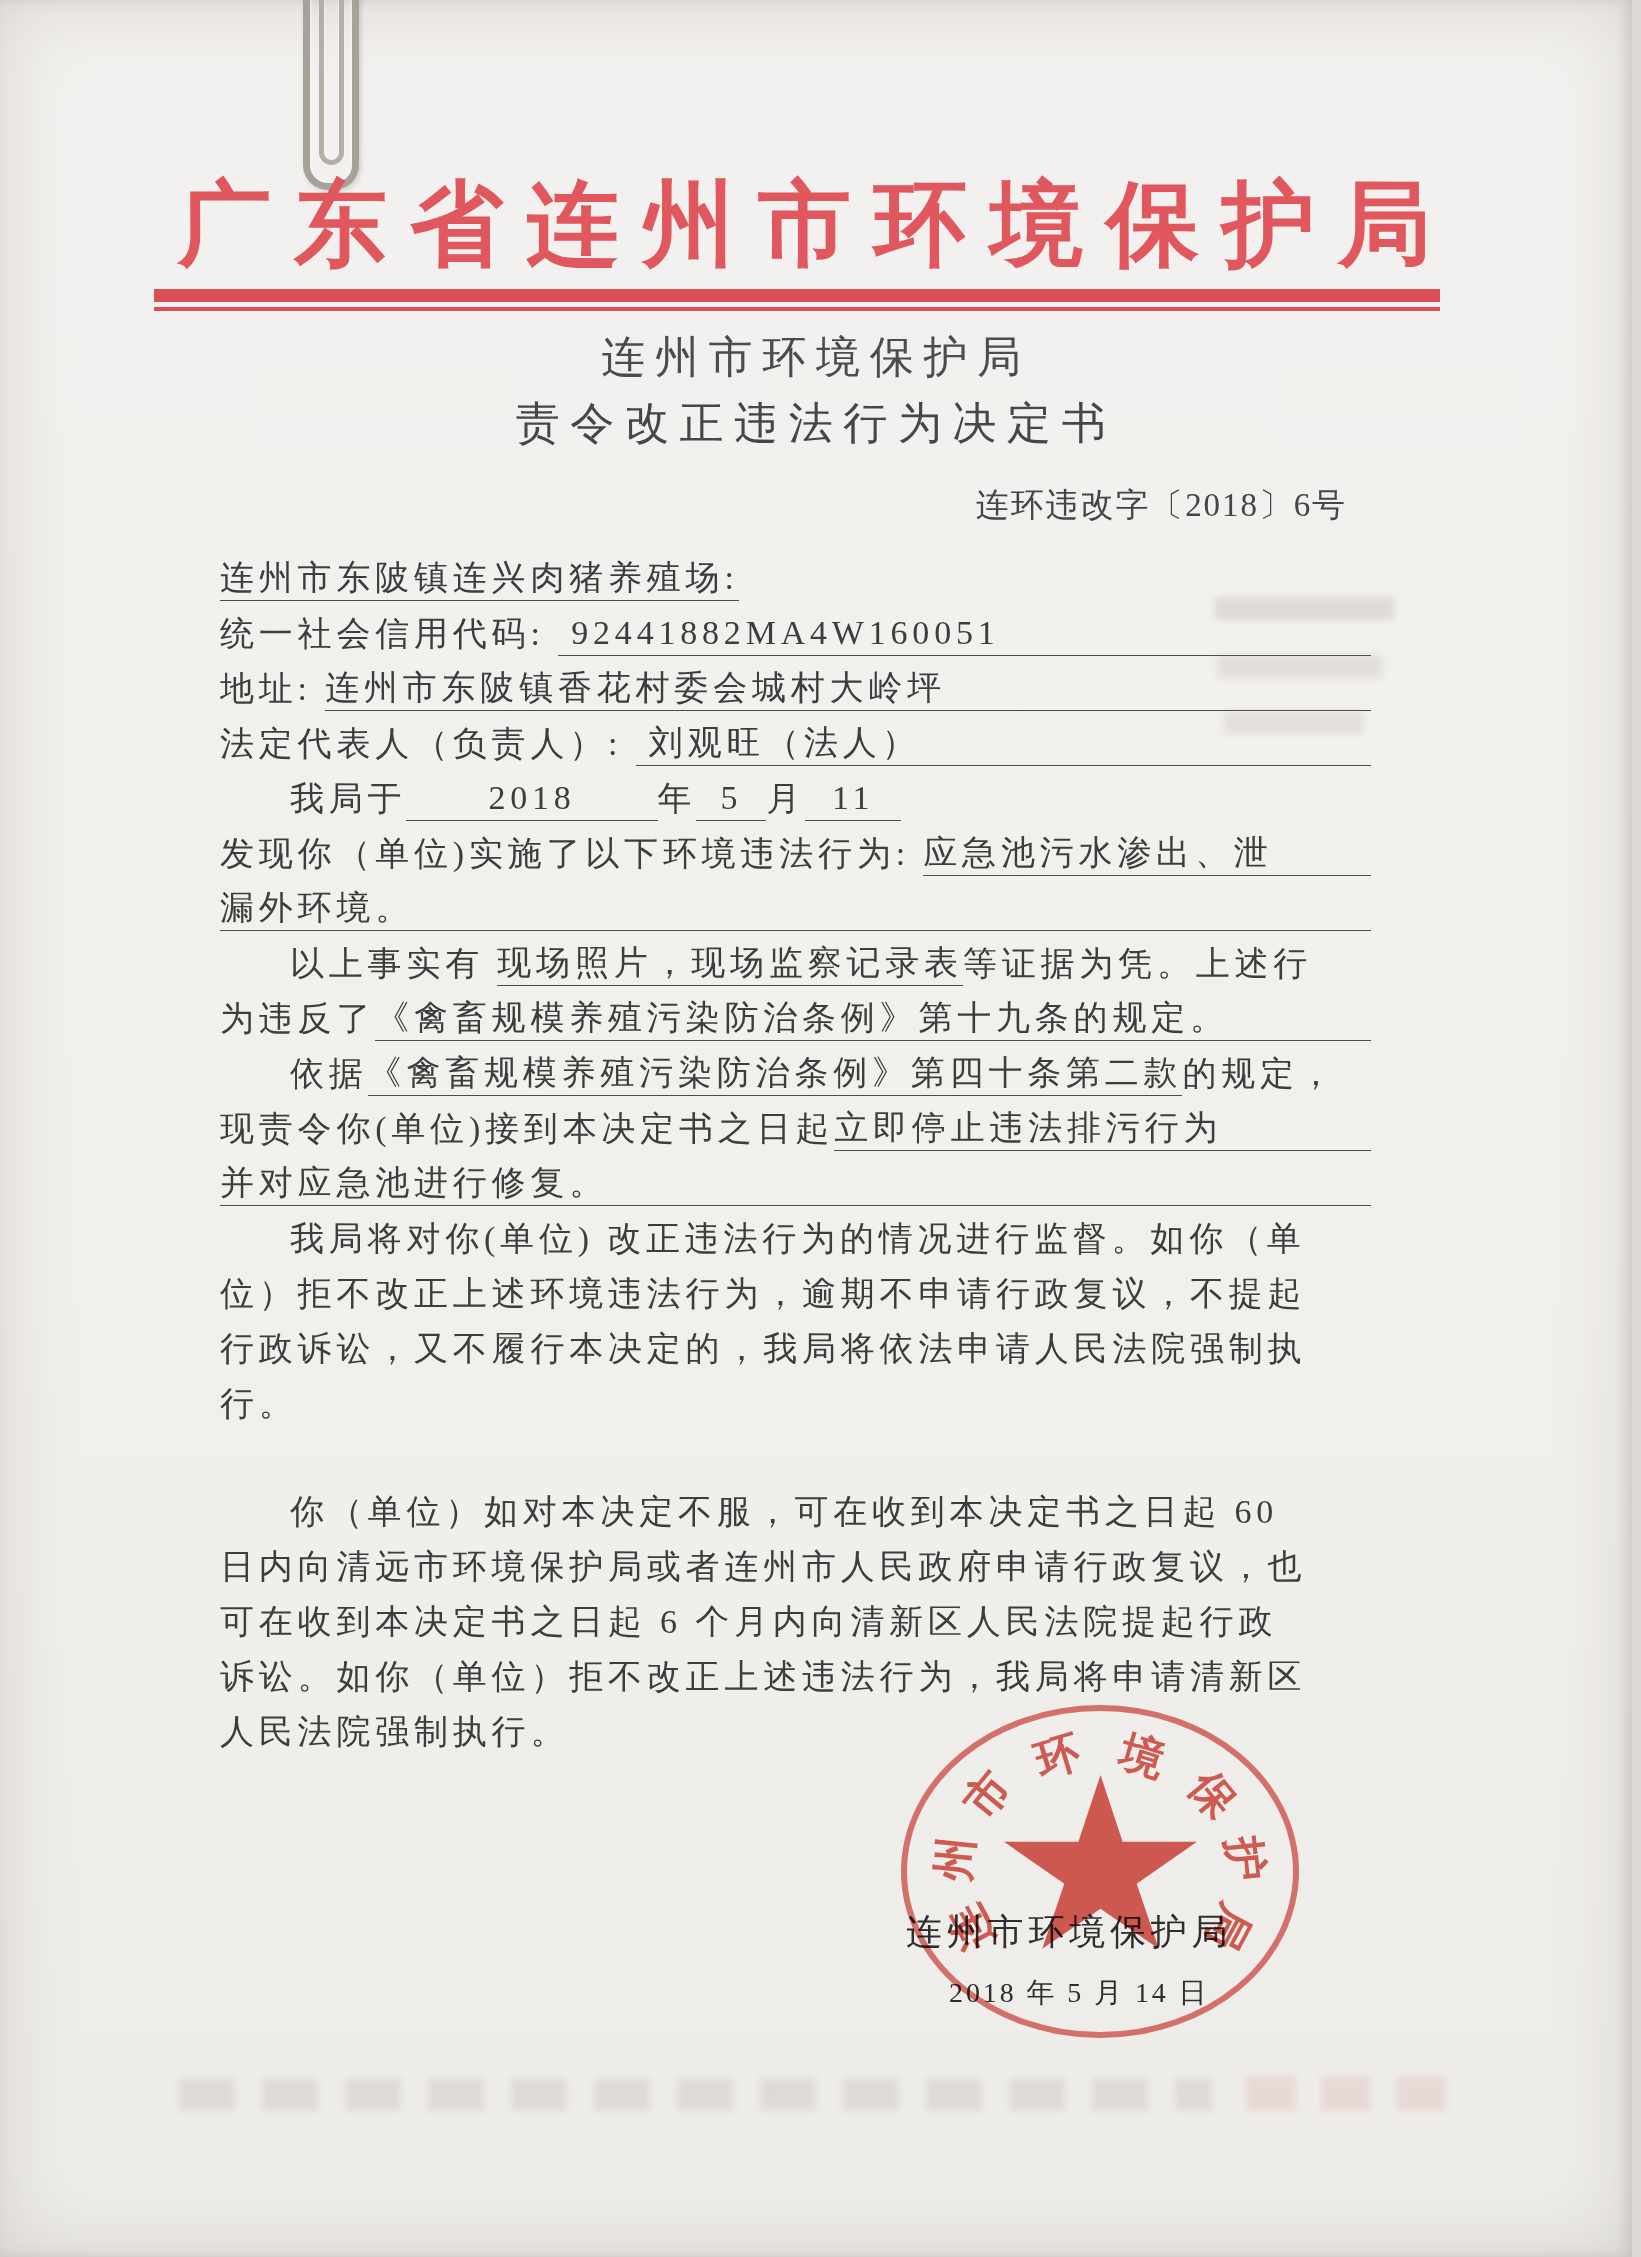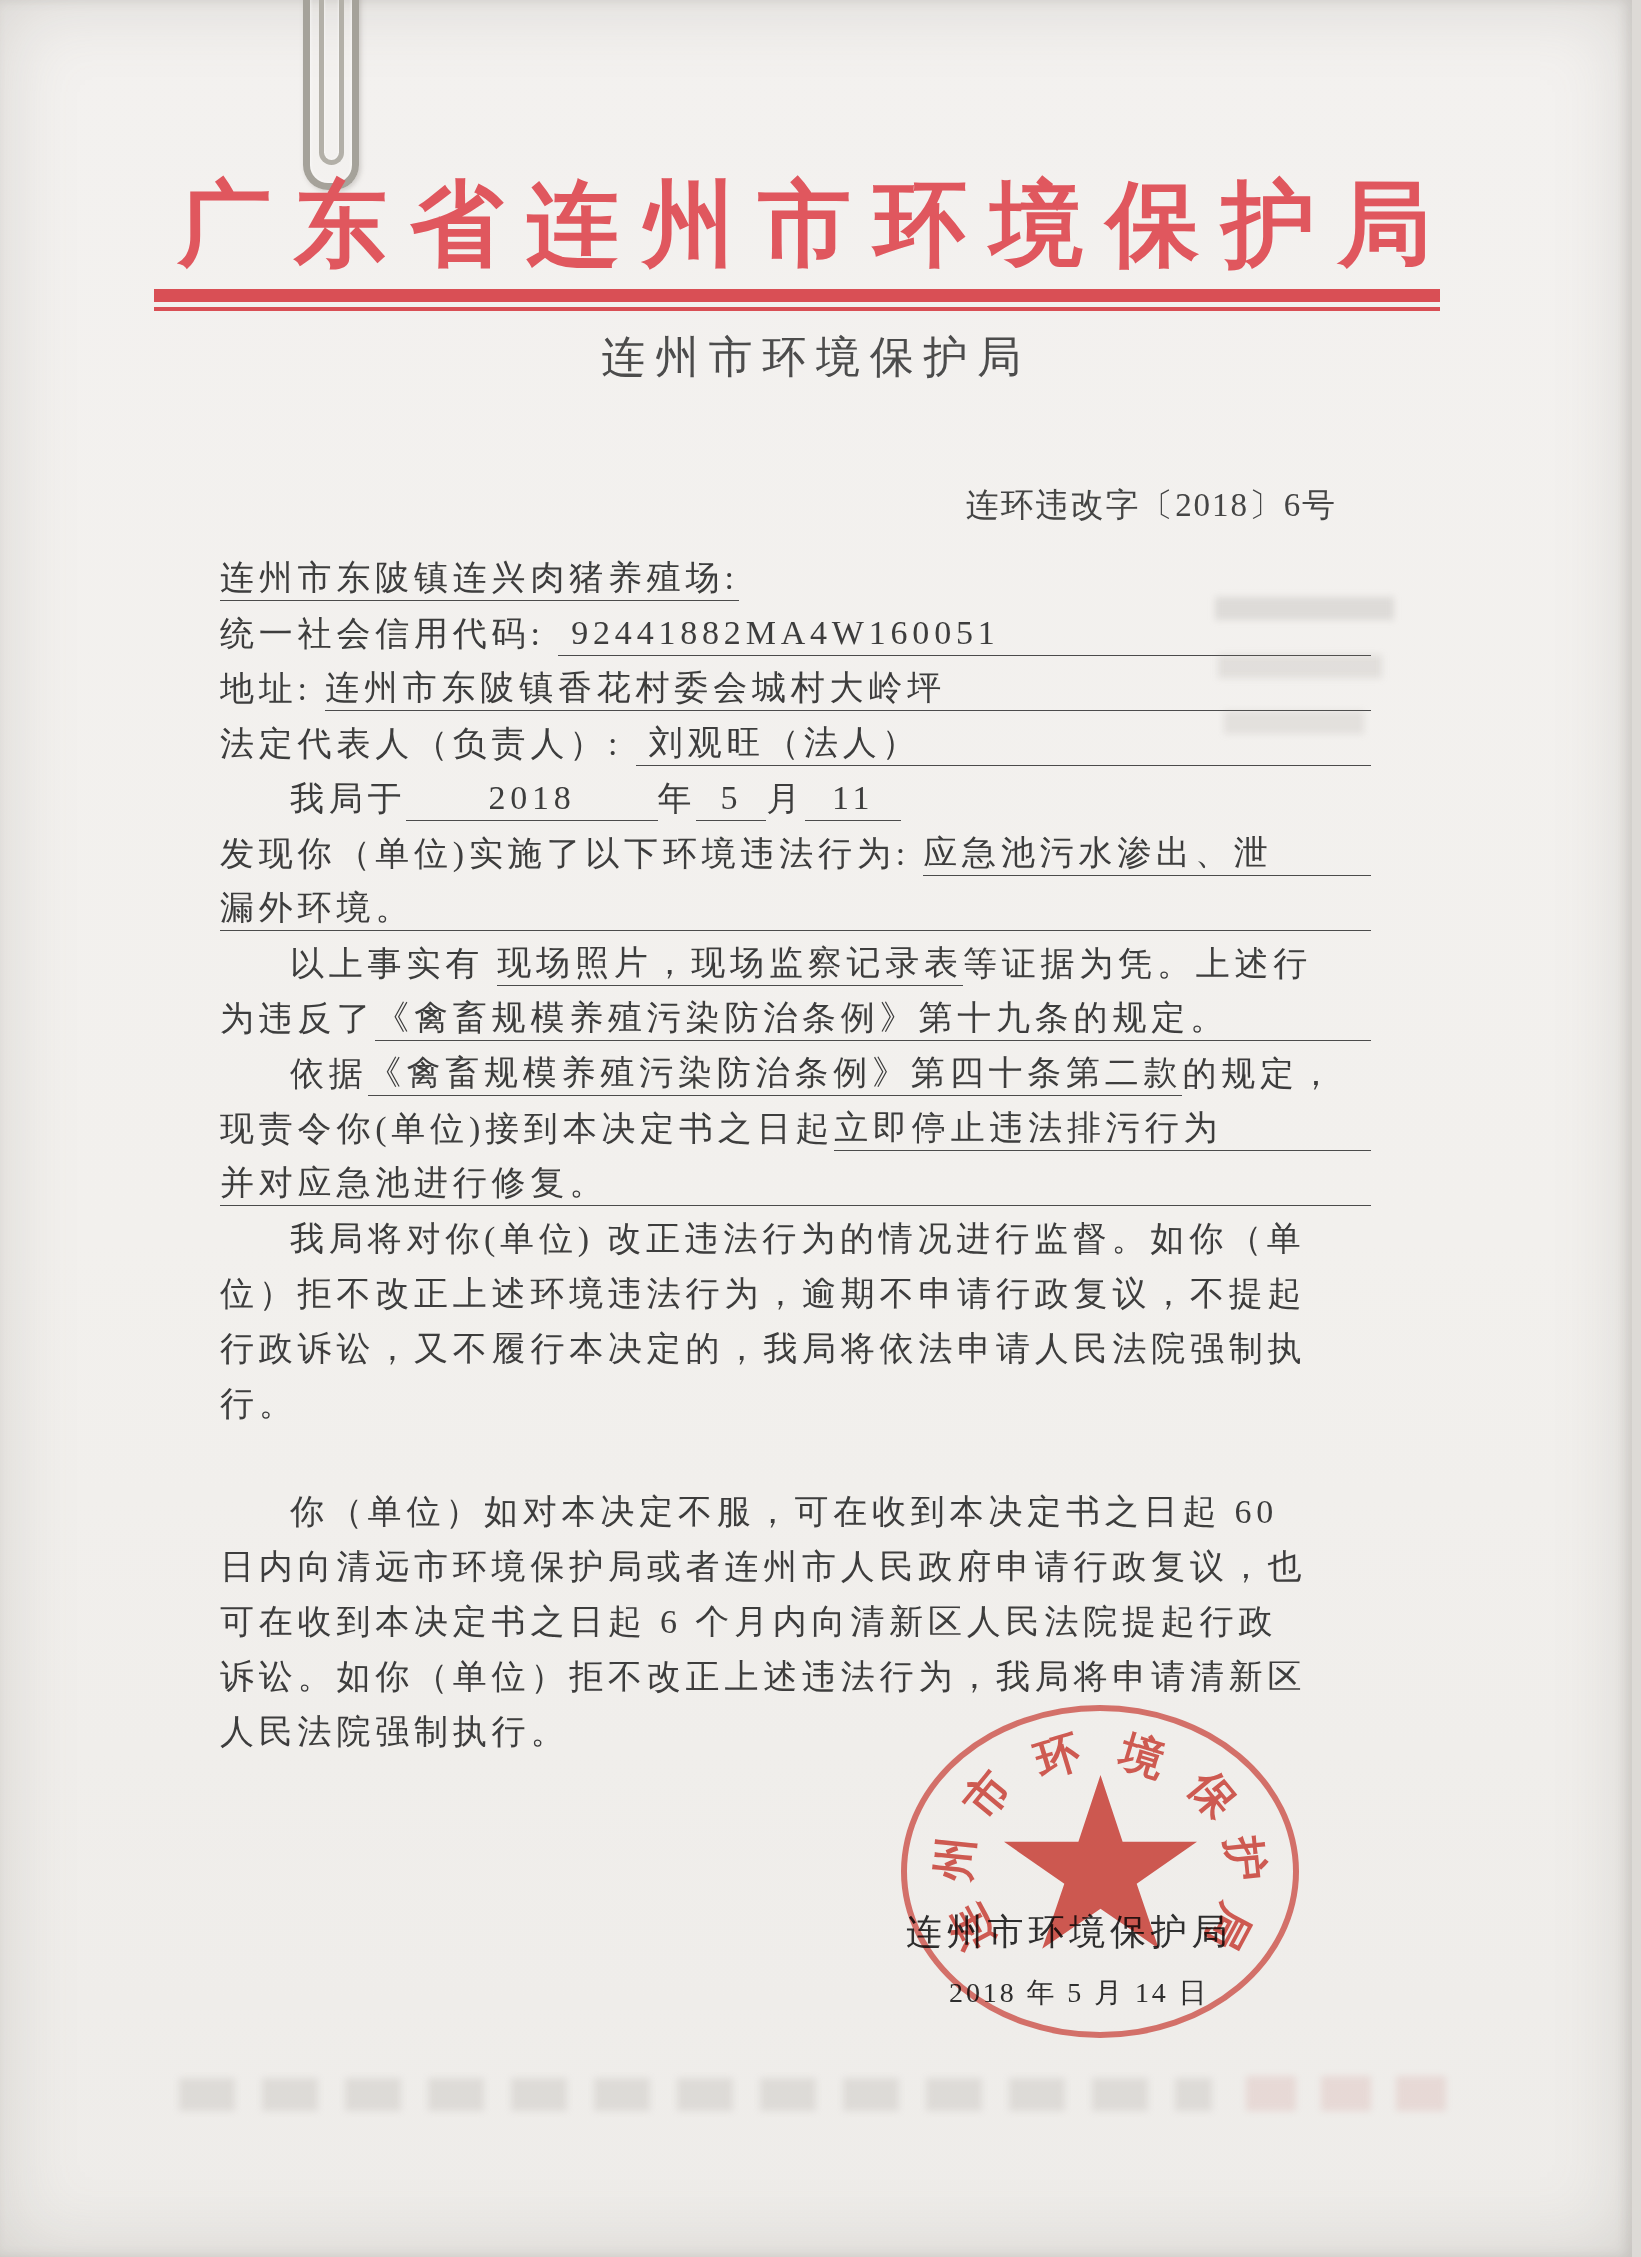--- a/index.html
+++ b/index.html
@@ -18,21 +18,21 @@
     box-shadow:inset 0 0 2.9px rgba(255,255,255,.9);}
   .letterhead{position:absolute;left:0;top:162px;width:100%;text-align:center;
     font-size:93px;font-weight:bold;color:#e0575e;letter-spacing:23px;}
   .rule{position:absolute;left:154px;width:1286px;background:#d94f55;}
   .rule-thick{top:289px;height:12.6px;}
   .rule-thin{top:307px;height:3.9px;}
   .org-title{position:absolute;left:0;top:328px;width:100%;text-align:center;
     font-size:44px;color:#4c4c4c;letter-spacing:9.7px;}
   .doc-type{position:absolute;left:0;top:394px;width:100%;text-align:center;
     font-size:44px;color:#464646;letter-spacing:10.6px;}
-  .doc-number{position:absolute;right:295px;top:483px;font-size:33px;color:#454545;letter-spacing:1.9px;}
+  .doc-number{position:absolute;right:285px;top:483px;font-size:33px;color:#454545;letter-spacing:1.9px;}
   
   .body-lines{position:absolute;left:220px;top:546px;width:1151px;}
   .line{display:flex;align-items:flex-end;height:55px;font-size:34px;letter-spacing:4.8px;color:#3d3d3d;}
   .line span{white-space:pre;line-height:44px;}
   .line.indent{padding-left:70px;}
   .line.gap{margin-top:53px;}
   .u{border-bottom:1.9px solid #4b4b4b;}
   .grow{flex:1;}
   
   .signature{position:absolute;left:906px;top:1908px;font-size:36px;color:#2e2e2e;letter-spacing:4.8px;z-index:2;}
@@ -60,20 +60,21 @@
   <div>
     <div class="clip-outer"></div>
     <div class="clip-inner"></div>
   </div>
 
   <div class="letterhead">广东省连州市环境保护局</div>
   <div class="rule rule-thick"></div>
   <div class="rule rule-thin"></div>
 
   <div class="org-title">连州市环境保护局</div>
+  <div class="doc-type">责令改正违法行为决定书</div>
   <div class="doc-number">连环违改字〔2018〕6号</div>
 
   <div class="body-lines">
       <div class="line">
         <span class="u">连州市东陂镇连兴肉猪养殖场:</span>
       </div>
       <div class="line">
         <span>统一社会信用代码: </span>
         <span class="u"> 92441882MA4W160051</span>
         <span class="u grow"></span>

